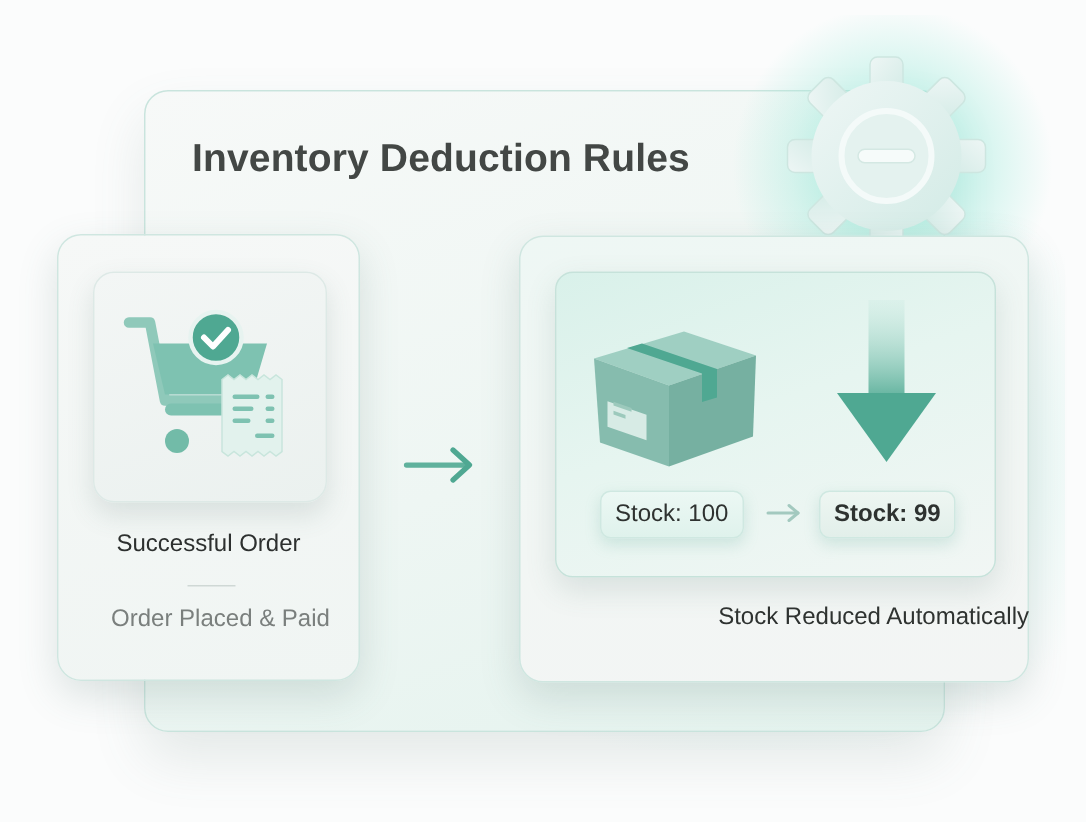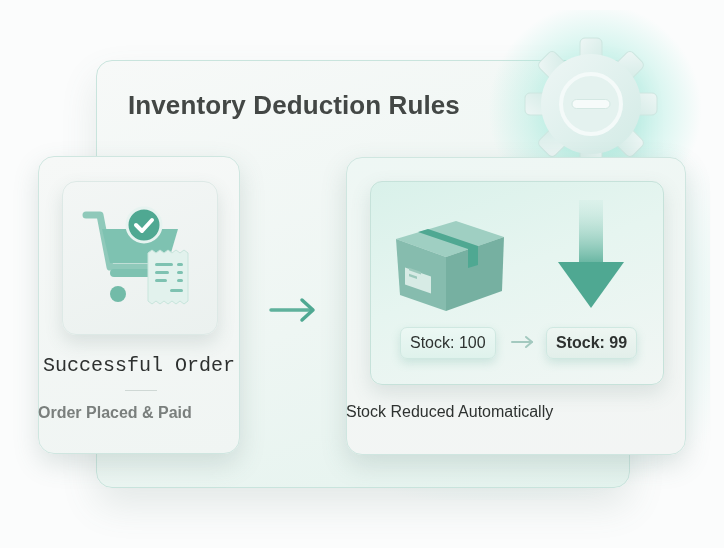--- a/index.html
+++ b/index.html
@@ -42,24 +42,24 @@
 
   .icon-tile {
     position: absolute; left: 62px; top: 181px; width: 154px; height: 152px;
     border-radius: 14px; border: 1.5px solid #dde9e6;
     background: linear-gradient(160deg, #f3f6f5 0%, #ebf1ef 100%);
     box-shadow: 0 8px 18px rgba(80,110,105,0.16);
   }
   .cart { position: absolute; left: 80px; top: 205px; width: 124px; height: 112px; }
 
   .left-title { position: absolute; left: 38px; top: 354px; width: 202px; text-align: center;
-    font-size: 20px; color: #2d302f; font-family: Liberation Mono, monospace; }
+    font-size: 16px; color: #2d302f; }
   .left-divider { position: absolute; left: 125px; top: 390px; width: 32px; height: 1px; background: #cfd8d5; }
-  .left-sub { position: absolute; left: 38px; top: 404px; width: 218px; 
-    font-size: 16px; color: #7a7f7d; font-weight: bold; }
+  .left-sub { position: absolute; left: 38px; top: 404px; width: 218px; text-align: center;
+    font-size: 16px; color: #7a7f7d; }
 
   .flow-arrow { position: absolute; left: 266px; top: 295px; width: 56px; height: 30px; }
 
   .inner-panel {
     position: absolute; left: 370px; top: 181px; width: 292px; height: 202px;
     border-radius: 12px; border: 1.5px solid #c6e2da;
     background: linear-gradient(160deg, #d9f1ea 0%, #e6f5f0 45%, #f1f6f4 100%);
     box-shadow: 0 8px 20px rgba(80,120,110,0.16);
   }
   .box { position: absolute; left: 392px; top: 215px; width: 116px; height: 100px; }
@@ -69,21 +69,21 @@
     position: absolute; height: 30px; line-height: 30px; padding: 0 9px;
     border-radius: 7px; border: 1px solid #cfe8e1;
     background: linear-gradient(180deg, #ecf8f4 0%, #dff2ec 100%);
     box-shadow: 0 4px 10px rgba(90,170,150,0.22);
     font-size: 16px; color: #2e3230;
   }
   .stock-before { left: 400px; top: 327px; }
   .stock-after { left: 546px; top: 327px; background: linear-gradient(180deg, #eef6f2 0%, #e2efea 100%); font-weight: bold; }
   .mini-arrow { position: absolute; left: 510px; top: 334px; width: 26px; height: 16px; }
 
-  .right-caption { position: absolute; left: 346px; top: 403px; width: 340px; text-align: left;
+  .right-caption { position: absolute; left: 346px; top: 403px; width: 340px; text-align: right;
     font-size: 16px; color: #2e3230; }
 </style>
 </head>
 <body>
 
 <div class="bg-glow"></div>
 
 <div class="back-panel"></div>
 <div class="title">Inventory Deduction Rules</div>
 

